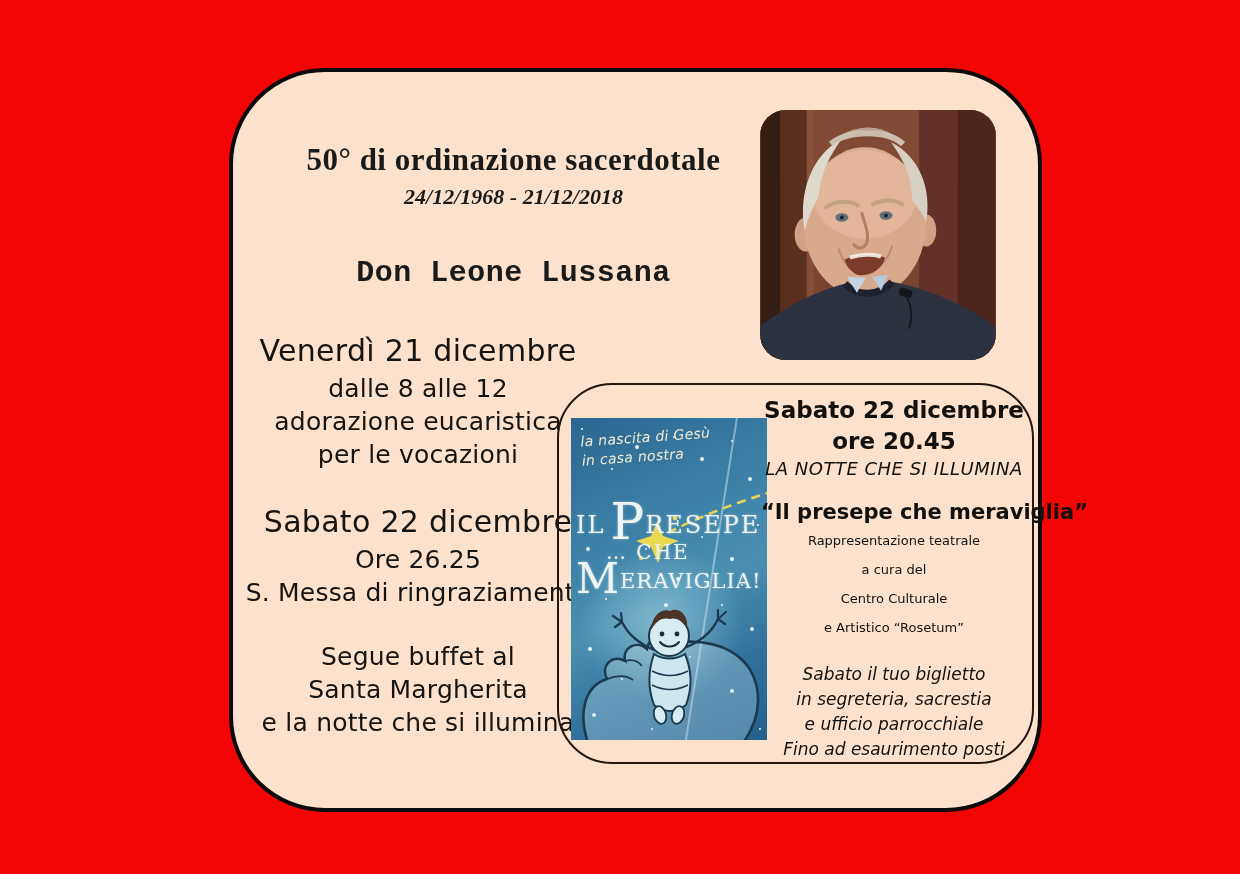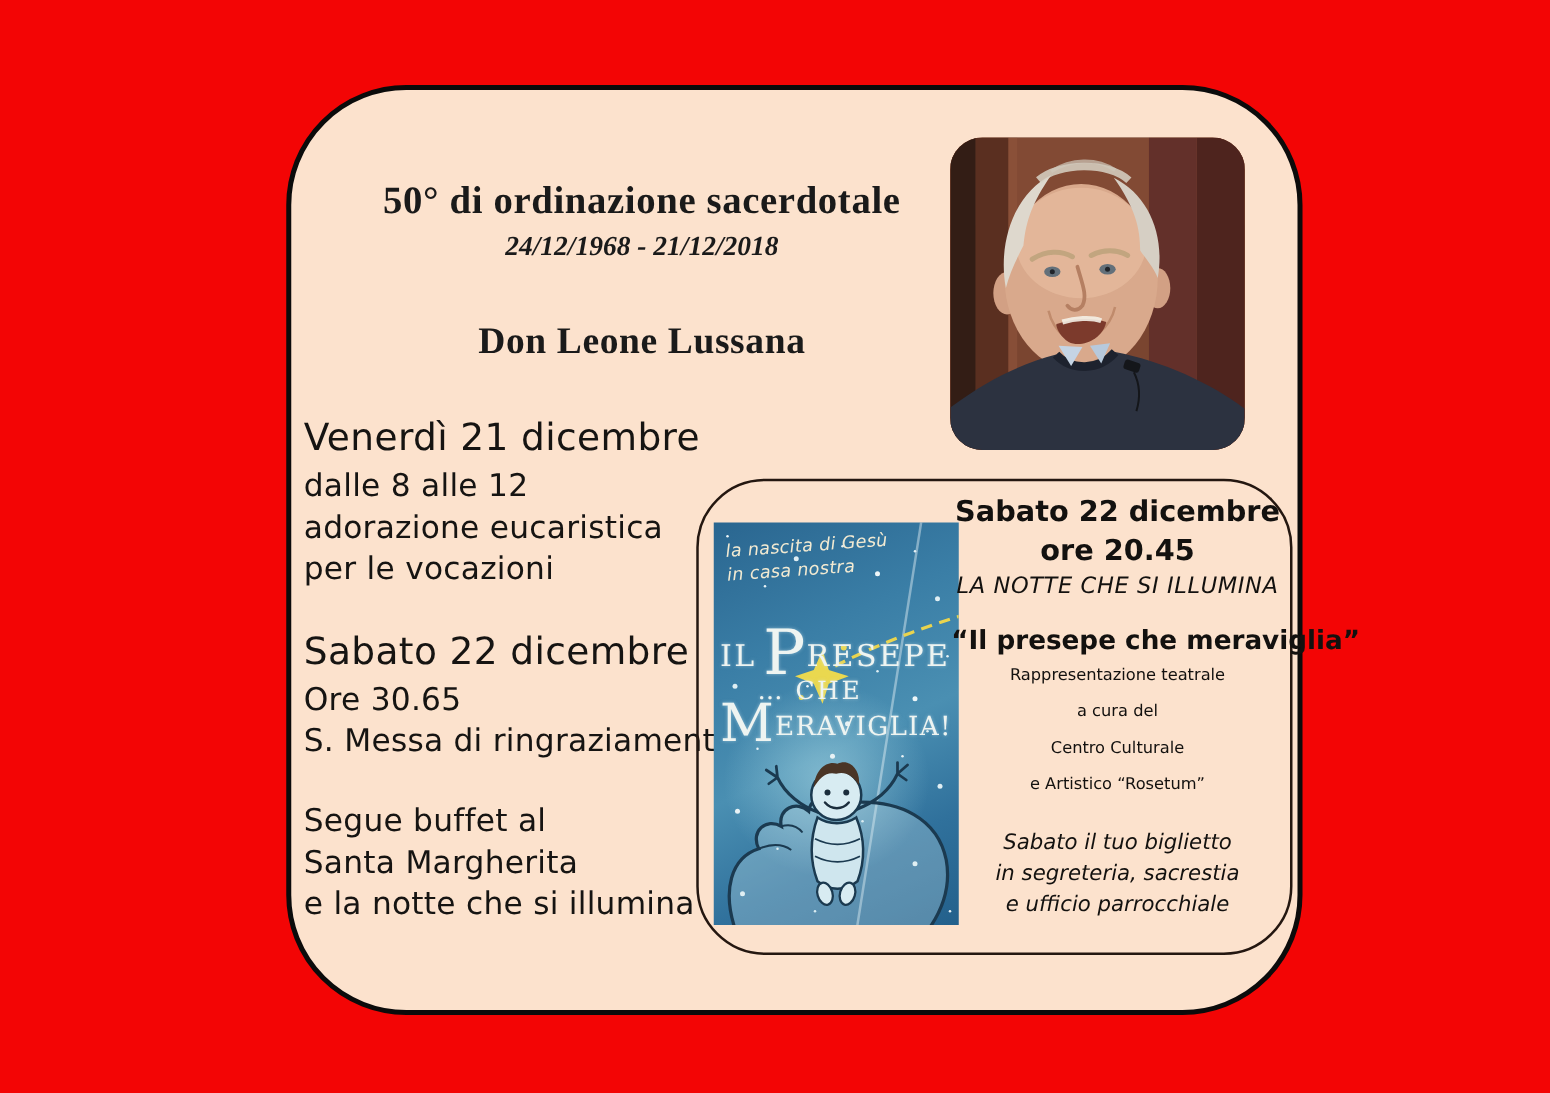--- a/index.html
+++ b/index.html
@@ -7,28 +7,28 @@
   #screen{position:relative;width:1240px;height:874px;background:#f30505;overflow:hidden;}
 
   
   .card{position:absolute;left:229px;top:68px;width:813px;height:744px;box-sizing:border-box;
         background:#fce2cd;border:4px solid #0b0b0b;border-radius:96px;}
 
   
   .header{position:absolute;left:18px;top:70px;width:525px;text-align:center;color:#1a1a1a;}
   .header .title{font-family:"Liberation Serif",serif;font-weight:bold;font-size:31px;letter-spacing:.5px;white-space:nowrap;}
   .header .dates{font-family:"Liberation Serif",serif;font-weight:bold;font-style:italic;font-size:22px;margin-top:6px;}
-  .header .name{font-family:Liberation Serif, serif;font-weight:bold;font-size:30px;margin-top:46px;letter-spacing:.5px;}
+  .header .name{font-family:Liberation Mono, monospace;font-weight:bold;font-size:30px;margin-top:46px;letter-spacing:.5px;}
 
   
   .photo{position:absolute;left:527px;top:38px;width:236px;height:250px;border-radius:26px;overflow:hidden;background:#6f3d2a;}
   .photo svg{display:block;width:100%;height:100%;}
 
   
-  .left-col{position:absolute;left:10px;top:258px;width:350px;color:#161412;}
+  .left-col{position:absolute;left:10px;top:258px;width:350px;text-align:center;color:#161412;}
   .left-col .h{font-size:30px;line-height:42px;white-space:nowrap;letter-spacing:.3px;}
   .left-col .l{font-size:25px;line-height:33px;white-space:nowrap;letter-spacing:.2px;}
   .gap30{margin-top:30px;}
   .gap32{margin-top:31px;}
 
   
   .event-box{position:absolute;left:324px;top:311px;width:477px;height:381px;box-sizing:border-box;
              border:2px solid #241710;border-radius:55px;}
 
   
@@ -116,21 +116,21 @@
         <path d="M146,187 C151,197 151,208 148,218" stroke="#14161a" stroke-width="1.6" fill="none"></path>
       </svg>
     </div>
 
     <div class="left-col">
       <div class="h">Venerdì 21 dicembre</div>
       <div class="l">dalle 8 alle 12</div>
       <div class="l">adorazione eucaristica</div>
       <div class="l">per le vocazioni</div>
       <div class="h gap30">Sabato 22 dicembre</div>
-      <div class="l">Ore 30.65</div>
+      <div class="l">Ore 26.25</div>
       <div class="l">S. Messa di ringraziamento</div>
       <div class="l gap32">Segue buffet al</div>
       <div class="l">Santa Margherita</div>
       <div class="l">e la notte che si illumina</div>
     </div>
 
     <div class="event-box">
 
       <div class="poster">
         <i class="stars"></i>
@@ -182,17 +182,18 @@
         <div class="caps">LA NOTTE CHE SI ILLUMINA</div>
         <div class="show">“Il presepe che meraviglia”</div>
         <div class="det">Rappresentazione teatrale</div>
         <div class="det">a cura del</div>
         <div class="det">Centro Culturale</div>
         <div class="det">e Artistico “Rosetum”</div>
         <div class="sp"></div>
         <div class="tick">Sabato il tuo biglietto</div>
         <div class="tick">in segreteria, sacrestia</div>
         <div class="tick">e ufficio parrocchiale</div>
+        <div class="tick">Fino ad esaurimento posti</div>
       </div>
 
     </div>
   </div>
 </div>
 
 </body></html>

